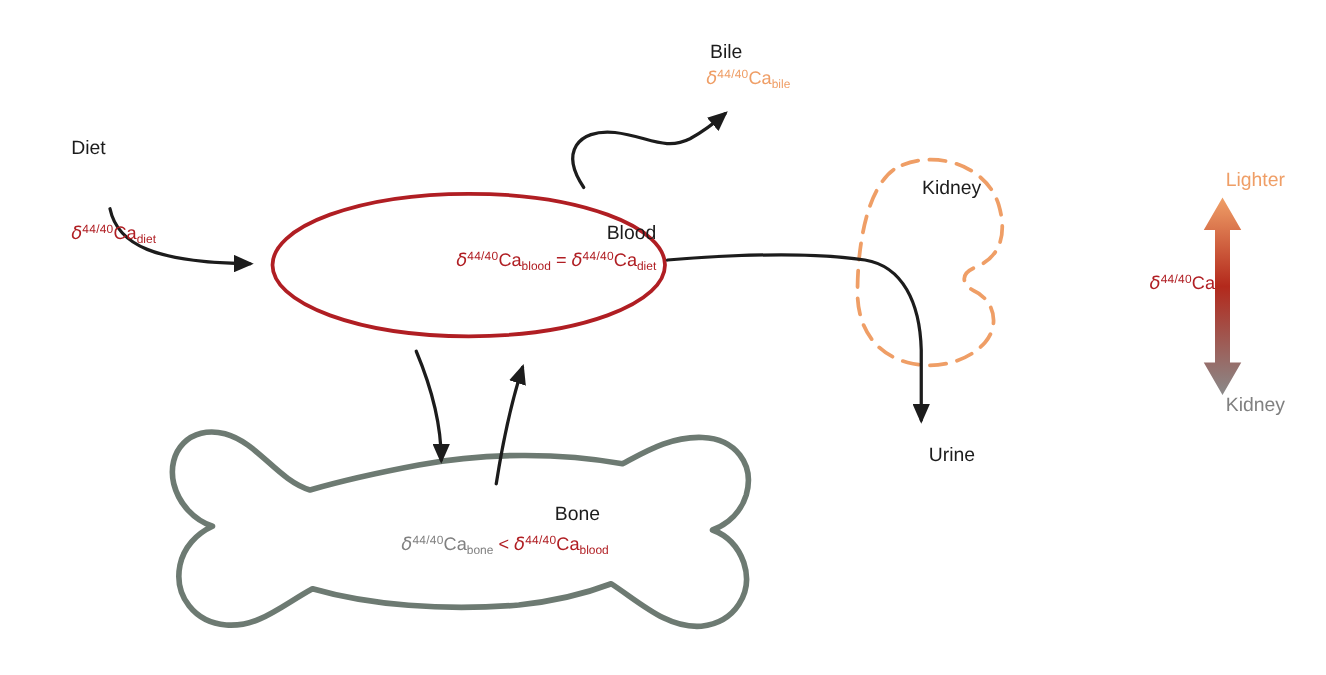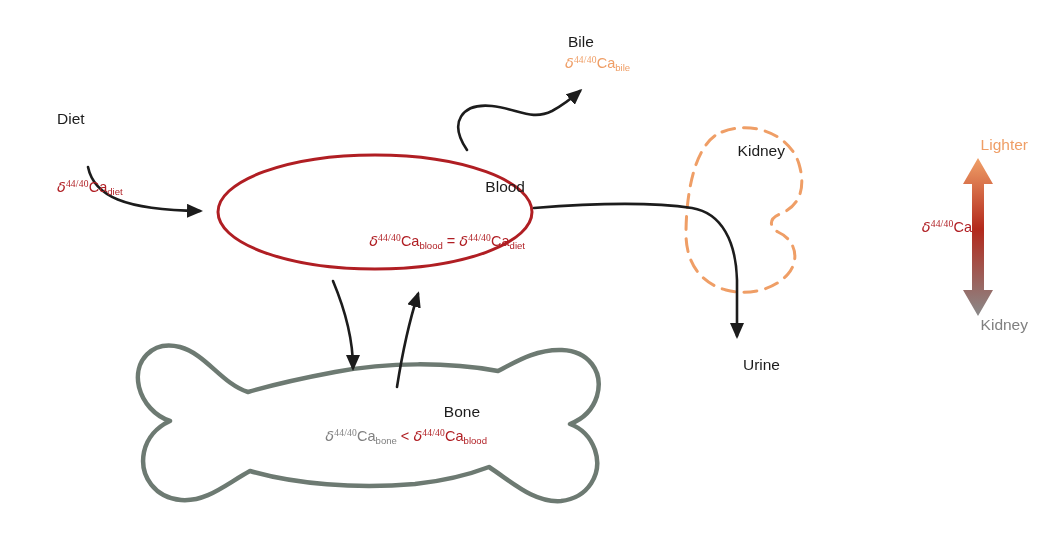--- a/index.html
+++ b/index.html
@@ -3,21 +3,21 @@
 <meta charset="utf-8">
 <style>
   html,body{margin:0;padding:0;background:#ffffff;}
   #stage{
     position:relative;width:1061px;height:540px;background:#ffffff;
     font-family:"Liberation Sans",sans-serif;overflow:hidden;
   }
   .label{position:absolute;font-size:15.5px;color:#1c1c1c;white-space:nowrap;}
   .formula{position:absolute;font-size:14.5px;white-space:nowrap;}
   .center{text-align:right;}
-  sup{font-size:66%;vertical-align:baseline;position:relative;top:-0.5em;letter-spacing:0.2px;font-family:Liberation Serif, serif;}
+  sup{font-size:66%;vertical-align:baseline;position:relative;top:-0.5em;letter-spacing:0.2px;}
   sub{font-size:66%;vertical-align:baseline;position:relative;top:0.3em;}
   .delta{font-style:italic;font-family:"DejaVu Sans",sans-serif;}
   .c-red{color:var(--red);}
   .c-orange{color:var(--orange);}
   .c-gray{color:var(--gray);}
   #shapes{position:absolute;left:0;top:0;}
   .arrow{fill:none;stroke:var(--arrow);stroke-width:2.6;stroke-linecap:round;}
   .arrowhead{fill:var(--arrow);}
   .blood-ellipse{fill:none;stroke:var(--red);stroke-width:3;}
   .kidney{fill:none;stroke:var(--orange);stroke-width:3;stroke-linecap:round;stroke-dasharray:13 9;}
@@ -79,21 +79,21 @@
     <path class="arrow" marker-end="url(#ah)" d="M 333 281 C 346 312, 353 340, 353 368"></path>
     <path class="arrow" marker-end="url(#ah)" d="M 397 387 C 402 355, 409 322, 418 294"></path>
 
     <polygon points="978,158 963,184 972,184 972,290 963,290 978,316 993,290 984,290 984,184 993,184" fill="url(#isoGrad)"></polygon>
   </svg>
 
   <div class="label" style="left:57px;top:110px;">Diet</div>
   <div class="formula c-red" style="left:57px;top:131px;margin-top:48px;"><span class="delta">δ</span><sup>44/40</sup><span>Ca</span><sub>diet</sub></div>
 
   <div class="label center" style="left:225px;top:178px;width:300px;">Blood</div>
-  <div class="formula c-red center" style="left:225px;top:201px;width:300px;margin-top:32px;"><span class="delta">δ</span><sup>44/40</sup><span>Ca</span><sub>blood</sub><span> = </span><span class="delta">δ</span><sup>44/40</sup><span>Ca</span><sub>diet</sub></div>
+  <div class="formula c-red center" style="left:225px;top:201px;width:300px;"><span class="delta">δ</span><sup>44/40</sup><span>Ca</span><sub>blood</sub><span> = </span><span class="delta">δ</span><sup>44/40</sup><span>Ca</span><sub>diet</sub></div>
 
   <div class="label" style="left:568px;top:33px;">Bile</div>
   <div class="formula c-orange" style="left:565px;top:55px;"><span class="delta">δ</span><sup>44/40</sup><span>Ca</span><sub>bile</sub></div>
 
   <div class="label center" style="left:700px;top:142px;width:85px;">Kidney</div>
 
   <div class="label center" style="left:695px;top:356px;width:85px;">Urine</div>
 
   <div class="label center" style="left:380px;top:403px;width:100px;">Bone</div>
   <div class="formula center" style="left:237px;top:428px;width:250px;"><span class="delta c-gray">δ</span><sup class="c-gray">44/40</sup><span class="c-gray">Ca</span><sub class="c-gray">bone</sub><span class="c-red"> &lt; </span><span class="delta c-red">δ</span><sup class="c-red">44/40</sup><span class="c-red">Ca</span><sub class="c-red">blood</sub></div>

